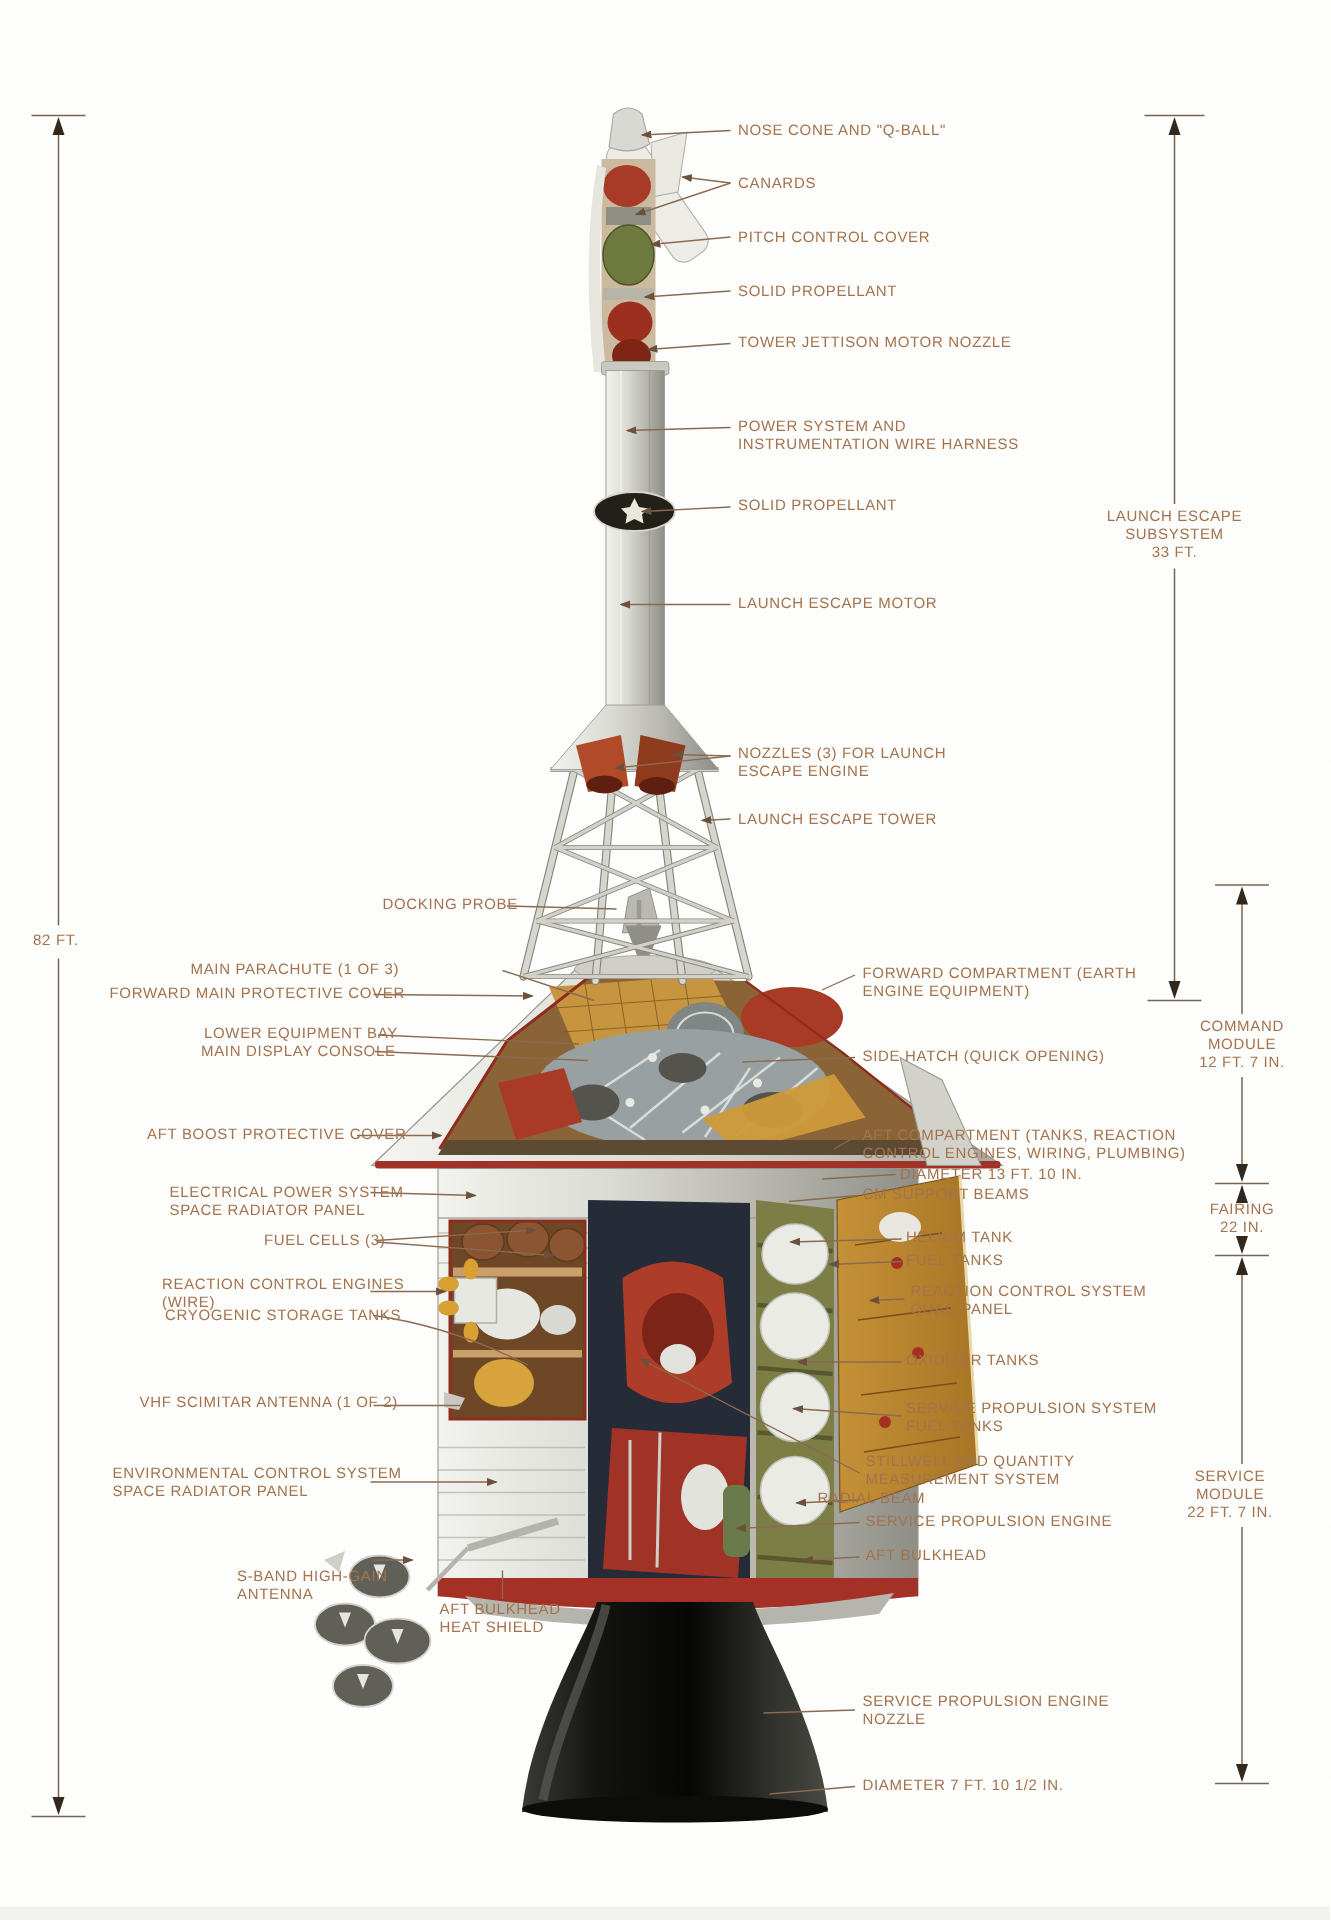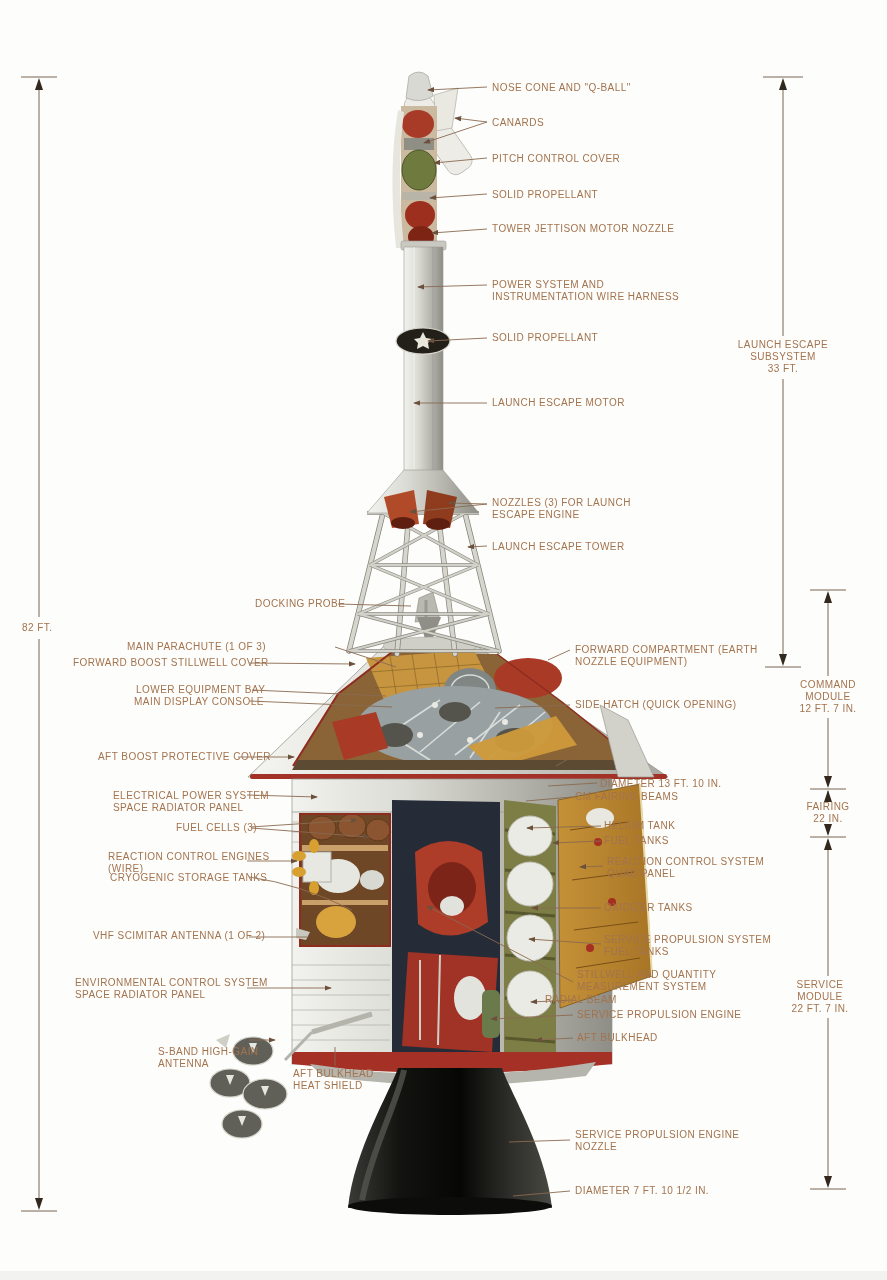--- a/index.html
+++ b/index.html
@@ -365,30 +365,34 @@
     </div>
 <div class="lbl" style="left:492px;top:497px">
       <span>NOZZLES (3) FOR LAUNCH</span>
       <span>ESCAPE ENGINE</span>
     </div>
 <div class="lbl" style="left:492px;top:541px">
       <span>LAUNCH ESCAPE TOWER</span>
     </div>
 <div class="lbl" style="left:575px;top:644px">
       <span>FORWARD COMPARTMENT (EARTH</span>
-      <span>NOZZLE EQUIPMENT)</span>
+      <span>ENGINE EQUIPMENT)</span>
     </div>
 <div class="lbl" style="left:575px;top:699px">
       <span>SIDE HATCH (QUICK OPENING)</span>
     </div>
+<div class="lbl" style="left:575px;top:752px">
+      <span>AFT COMPARTMENT (TANKS, REACTION</span>
+      <span>CONTROL ENGINES, WIRING, PLUMBING)</span>
+    </div>
 <div class="lbl" style="left:600px;top:778px">
       <span>DIAMETER 13 FT. 10 IN.</span>
     </div>
 <div class="lbl" style="left:575px;top:791px">
-      <span>CM FAIRING BEAMS</span>
+      <span>CM SUPPORT BEAMS</span>
     </div>
 <div class="lbl" style="left:604px;top:820px">
       <span>HELIUM TANK</span>
     </div>
 <div class="lbl" style="left:604px;top:835px">
       <span>FUEL TANKS</span>
     </div>
 <div class="lbl" style="left:607px;top:856px">
       <span>REACTION CONTROL SYSTEM</span>
       <span>QUAD PANEL</span>
@@ -421,21 +425,21 @@
       <span>DIAMETER 7 FT. 10 1/2 IN.</span>
     </div>
 
 <div class="lbl" style="left:255px;top:598px">
       <span>DOCKING PROBE</span>
     </div>
 <div class="lbl" style="left:127px;top:641px">
       <span>MAIN PARACHUTE (1 OF 3)</span>
     </div>
 <div class="lbl" style="left:73px;top:657px">
-      <span>FORWARD BOOST STILLWELL COVER</span>
+      <span>FORWARD MAIN PROTECTIVE COVER</span>
     </div>
 <div class="lbl" style="left:136px;top:684px">
       <span>LOWER EQUIPMENT BAY</span>
     </div>
 <div class="lbl" style="left:134px;top:696px">
       <span>MAIN DISPLAY CONSOLE</span>
     </div>
 <div class="lbl" style="left:98px;top:751px">
       <span>AFT BOOST PROTECTIVE COVER</span>
     </div>

